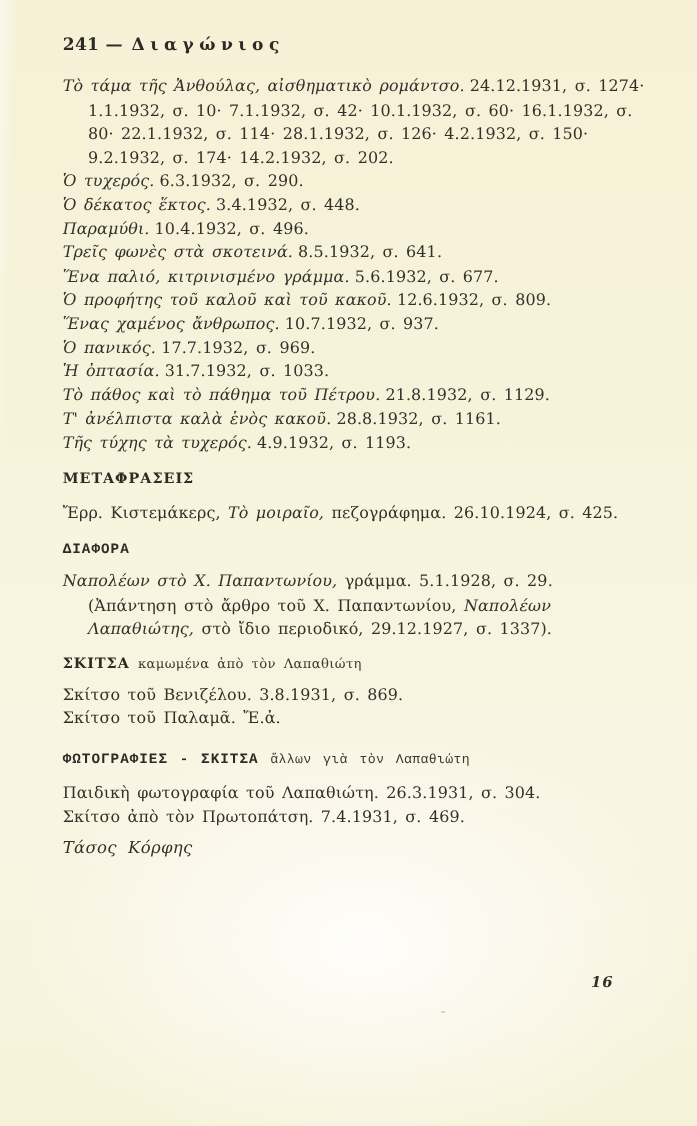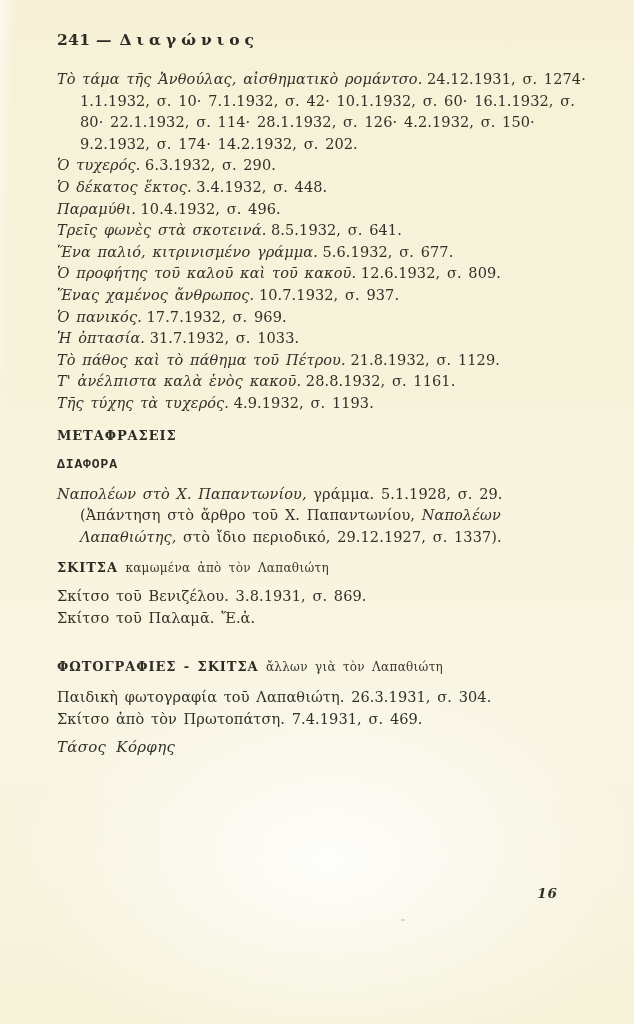--- a/index.html
+++ b/index.html
@@ -29,21 +29,21 @@
   .seg-italic{font-style:italic;}
   .section-heading{
     font-size:13px;font-weight:bold;letter-spacing:0.9px;
     margin:13px 0 14px 0;color:#2d2b25;word-spacing:2px;
   }
   .section-heading .small{
     font-weight:normal;font-size:12px;letter-spacing:0.3px;word-spacing:3px;color:#3a372f;
   }
   .heading-diafora{margin:14px 0 12px 0;font-family:Liberation Mono, monospace;}
   .heading-skitsa{margin:12px 0 11px 0;}
-  .heading-photos{margin:30px 0 13px 0;}
+  .heading-photos{margin:18px 0 13px 0;font-family:Liberation Mono, monospace;}
   .signature{
     margin:7px 18px 0 0;
     font-style:italic;font-size:15px;word-spacing:5px;letter-spacing:0.3px;
   }
   .page-number{
     position:absolute;top:885px;right:76px;
     font-style:italic;font-weight:bold;font-size:13.5px;letter-spacing:1px;
   }
   .speck{
     position:absolute;left:401px;top:919px;width:4px;height:2px;
@@ -68,20 +68,21 @@
       <p class="entry"><span class="title">Ὁ προφήτης τοῦ καλοῦ καὶ τοῦ κακοῦ.</span><span class="refs">12.6.1932, σ. 809.</span></p>
       <p class="entry"><span class="title">Ἕνας χαμένος ἄνθρωπος.</span><span class="refs">10.7.1932, σ. 937.</span></p>
       <p class="entry"><span class="title">Ὁ πανικός.</span><span class="refs">17.7.1932, σ. 969.</span></p>
       <p class="entry"><span class="title">Ἡ ὀπτασία.</span><span class="refs">31.7.1932, σ. 1033.</span></p>
       <p class="entry"><span class="title">Τὸ πάθος καὶ τὸ πάθημα τοῦ Πέτρου.</span><span class="refs">21.8.1932, σ. 1129.</span></p>
       <p class="entry"><span class="title">Τ' ἀνέλπιστα καλὰ ἑνὸς κακοῦ.</span><span class="refs">28.8.1932, σ. 1161.</span></p>
       <p class="entry"><span class="title">Τῆς τύχης τὰ τυχερός.</span><span class="refs">4.9.1932, σ. 1193.</span></p>
     </div>
 
     <h2 class="section-heading">ΜΕΤΑΦΡΑΣΕΙΣ</h2>
+    <p class="entry"><span>Ἔρρ. Κιστεμάκερς, </span><span class="seg-italic">Τὸ μοιραῖο,</span><span> πεζογράφημα. 26.10.1924, σ. 425.</span></p>
 
     <h2 class="section-heading heading-diafora">ΔΙΑΦΟΡΑ</h2>
     <p class="entry"><span class="seg-italic">Ναπολέων στὸ Χ. Παπαντωνίου,</span><span> γράμμα. 5.1.1928, σ. 29. (Ἀπάντηση στὸ ἄρθρο τοῦ Χ. Παπαντωνίου, </span><span class="seg-italic">Ναπολέων Λαπαθιώτης,</span><span> στὸ ἴδιο περιοδικό, 29.12.1927, σ. 1337).</span></p>
 
     <h2 class="section-heading heading-skitsa"><span>ΣΚΙΤΣΑ</span> <span class="small">καμωμένα ἀπὸ τὸν Λαπαθιώτη</span></h2>
     <p class="entry">Σκίτσο τοῦ Βενιζέλου. 3.8.1931, σ. 869.</p>
     <p class="entry">Σκίτσο τοῦ Παλαμᾶ. Ἔ.ἀ.</p>
 
     <h2 class="section-heading heading-photos"><span>ΦΩΤΟΓΡΑΦΙΕΣ - ΣΚΙΤΣΑ</span> <span class="small">ἄλλων γιὰ τὸν Λαπαθιώτη</span></h2>
     <p class="entry">Παιδικὴ φωτογραφία τοῦ Λαπαθιώτη. 26.3.1931, σ. 304.</p>

